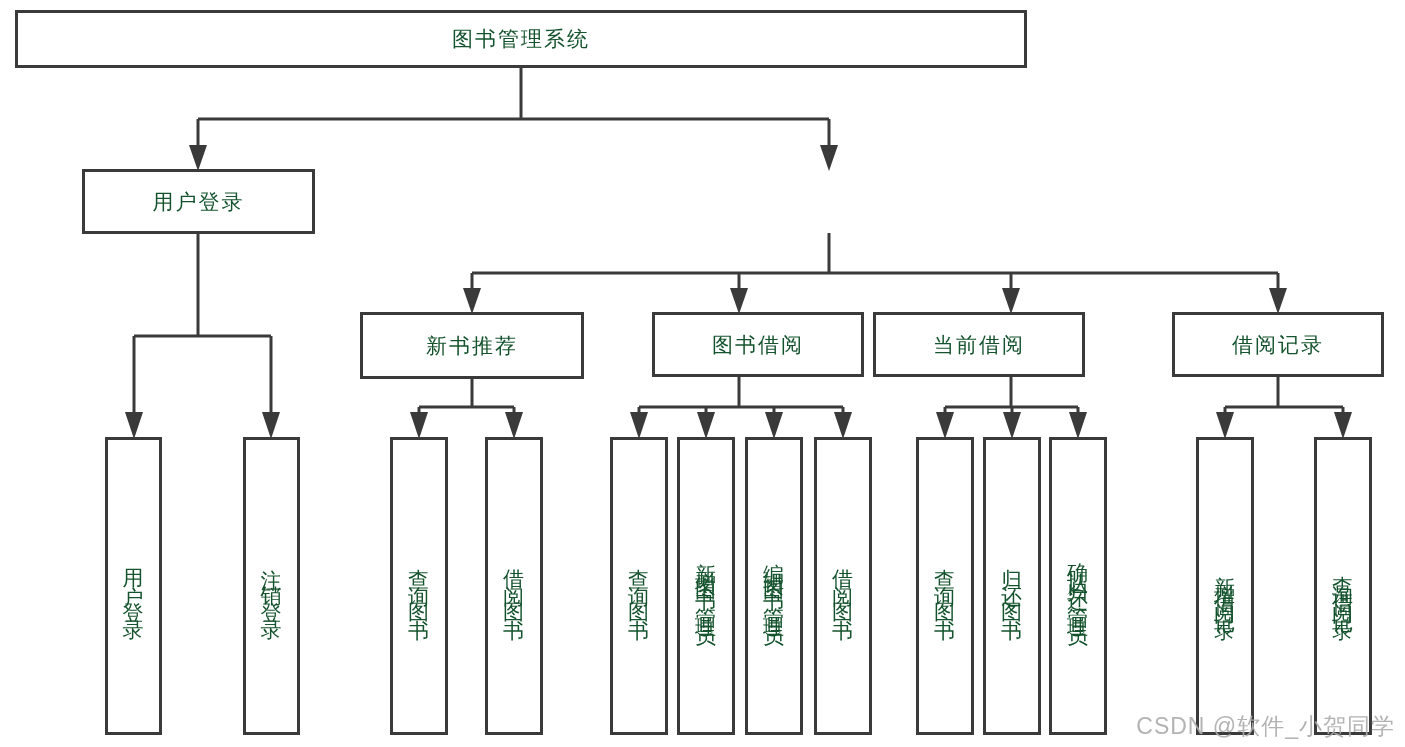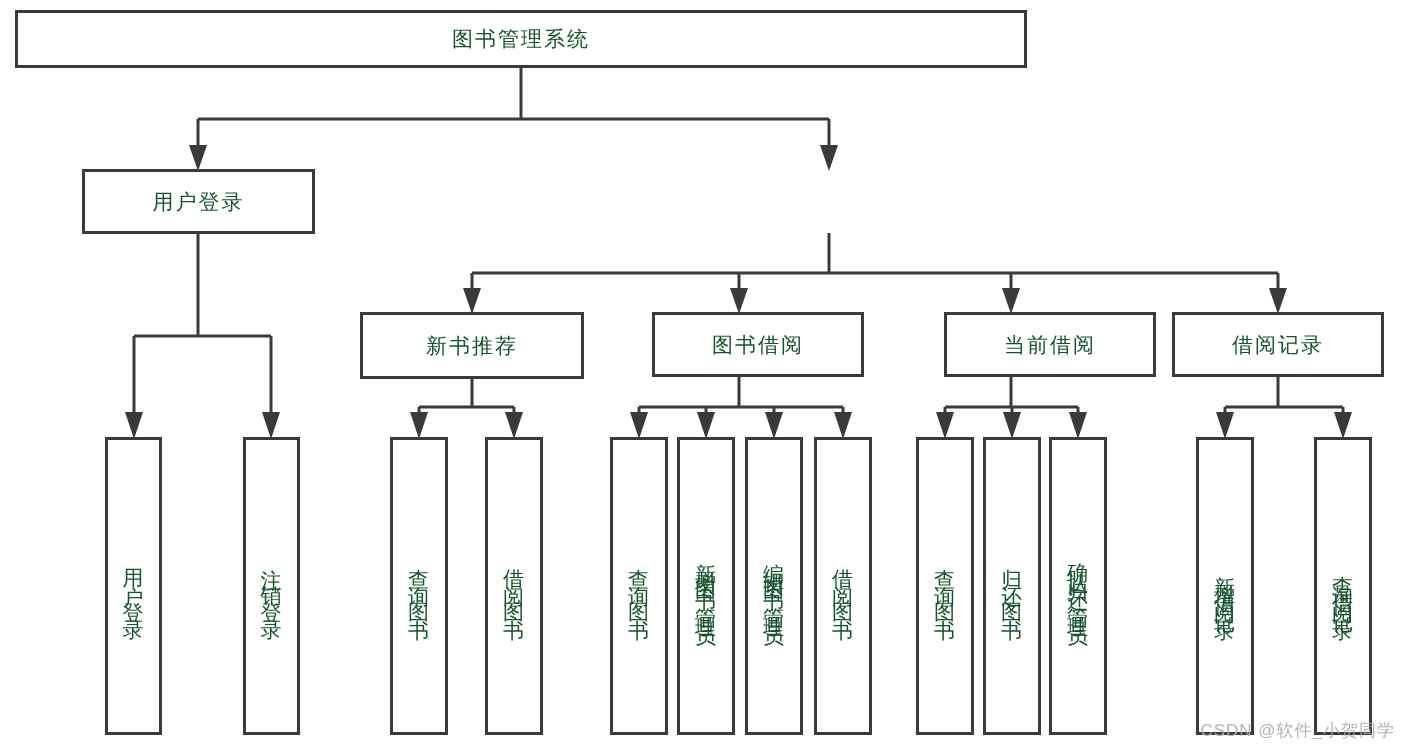--- a/index.html
+++ b/index.html
@@ -31,21 +31,21 @@
     letter-spacing:9px;
     line-height:1;
     white-space:nowrap;
   }
   .vlabel.wide{letter-spacing:17px;}
   .watermark{
     position:absolute;
     right:10px;
     bottom:5px;
     z-index:2;
-    font-size:17px;
+    font-size:23px;
     letter-spacing:1px;
     color:rgba(172,172,172,0.92);
     white-space:nowrap;
   }
 </style>
 </head>
 <body>
 
 <div class="canvas">
 
@@ -118,21 +118,21 @@
   <div class="box" style="left:82px;top:169px;width:233px;height:65px;">
     <span class="hlabel">用户登录</span>
   </div>
 
   <div class="box" style="left:360px;top:312px;width:224px;height:67px;">
     <span class="hlabel">新书推荐</span>
   </div>
   <div class="box" style="left:633px;top:312px;width:212px;height:65px;margin-left:19px;">
     <span class="hlabel">图书借阅</span>
   </div>
-  <div class="box" style="left:944px;top:312px;width:212px;height:65px;">
+  <div class="box" style="left:873px;top:312px;width:212px;height:65px;">
     <span class="hlabel">当前借阅</span>
   </div>
   <div class="box" style="left:1172px;top:312px;width:212px;height:65px;font-family:Liberation Serif, serif;">
     <span class="hlabel">借阅记录</span>
   </div>
 
   <div class="box" style="left:105px;top:437px;width:57px;height:298px;">
     <span class="vlabel wide">用户登录</span>
   </div>
   <div class="box" style="left:243px;top:437px;width:57px;height:298px;">

